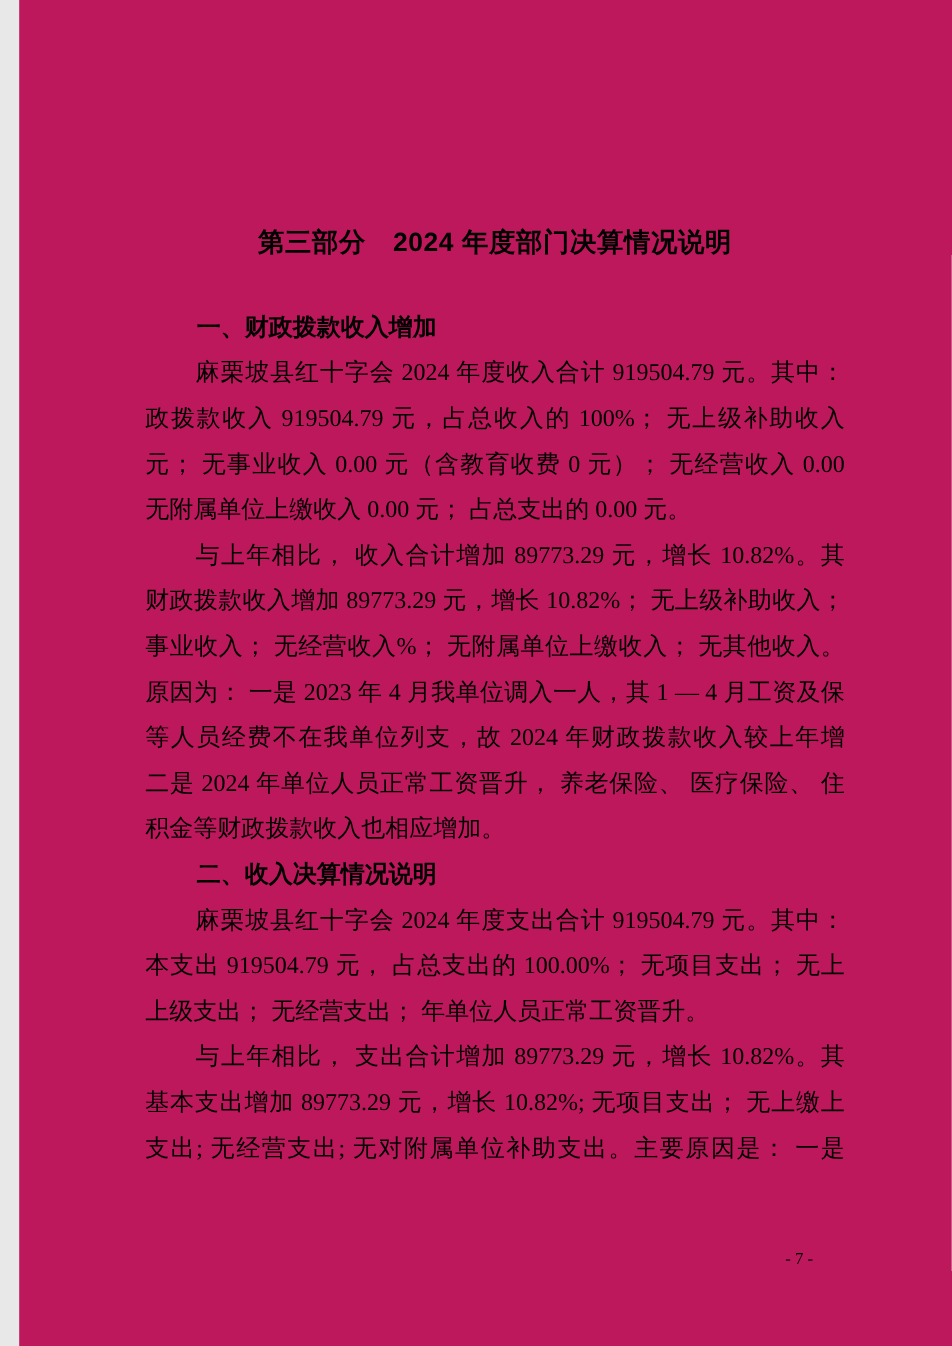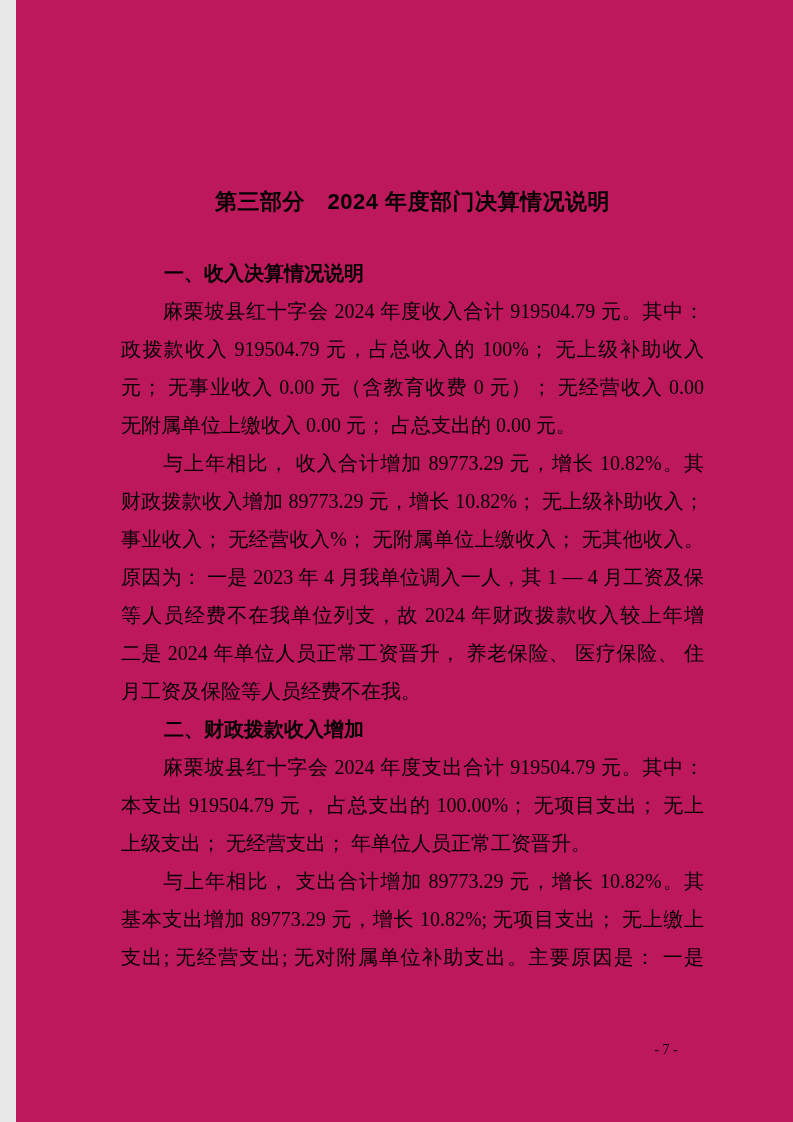--- a/index.html
+++ b/index.html
@@ -66,37 +66,37 @@
     font-family: "Liberation Serif", "DejaVu Serif", serif;
   }
 </style>
 </head>
 <body>
 
 <div class="page">
   <div class="doc-title">第三部分　2024 年度部门决算情况说明</div>
 
   <div class="doc-content">
-      <div class="heading">一、收入决算情况说明</div>
+      <div class="heading">一、财政拨款收入增加</div>
       <div class="para">
         <div class="line first">麻栗坡县红十字会 2024 年度收入合计 919504.79 元。其中： 财</div>
         <div class="line">政拨款收入 919504.79 元，占总收入的 100%； 无上级补助收入 0.00</div>
         <div class="line">元； 无事业收入 0.00 元（含教育收费 0 元）； 无经营收入 0.00 元；</div>
         <div class="line lastline">无附属单位上缴收入 0.00 元； 占总支出的 0.00 元。</div>
       </div>
       <div class="para">
         <div class="line first">与上年相比， 收入合计增加 89773.29 元，增长 10.82%。其中：</div>
         <div class="line">财政拨款收入增加 89773.29 元，增长 10.82%； 无上级补助收入； 无</div>
         <div class="line">事业收入； 无经营收入%； 无附属单位上缴收入； 无其他收入。主要</div>
         <div class="line">原因为： 一是 2023 年 4 月我单位调入一人，其 1 — 4 月工资及保险</div>
         <div class="line">等人员经费不在我单位列支，故 2024 年财政拨款收入较上年增加。</div>
         <div class="line">二是 2024 年单位人员正常工资晋升， 养老保险、 医疗保险、 住房公</div>
-        <div class="line lastline">月工资及保险等人员经费不在我。</div>
+        <div class="line lastline">积金等财政拨款收入也相应增加。</div>
       </div>
-      <div class="heading">二、财政拨款收入增加</div>
+      <div class="heading">二、收入决算情况说明</div>
       <div class="para">
         <div class="line first">麻栗坡县红十字会 2024 年度支出合计 919504.79 元。其中： 基</div>
         <div class="line">本支出 919504.79 元， 占总支出的 100.00%； 无项目支出； 无上缴</div>
         <div class="line lastline">上级支出； 无经营支出； 年单位人员正常工资晋升。</div>
       </div>
       <div class="para">
         <div class="line first">与上年相比， 支出合计增加 89773.29 元，增长 10.82%。其中：</div>
         <div class="line">基本支出增加 89773.29 元，增长 10.82%; 无项目支出； 无上缴上级</div>
         <div class="line">支出; 无经营支出; 无对附属单位补助支出。主要原因是： 一是 2023</div>
       </div>

